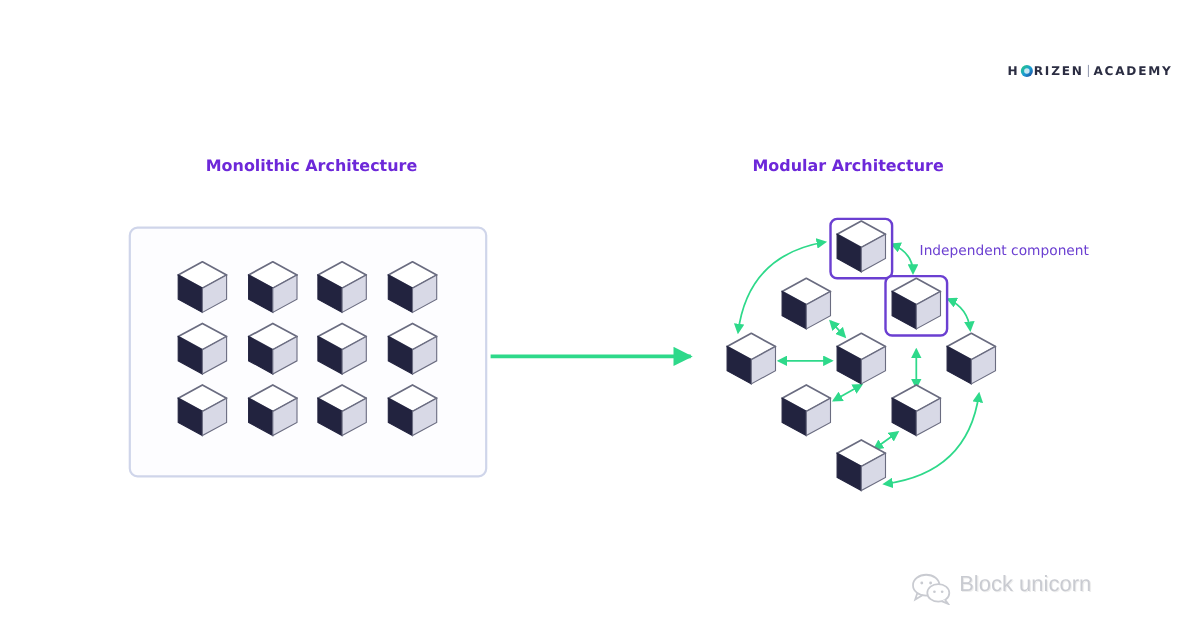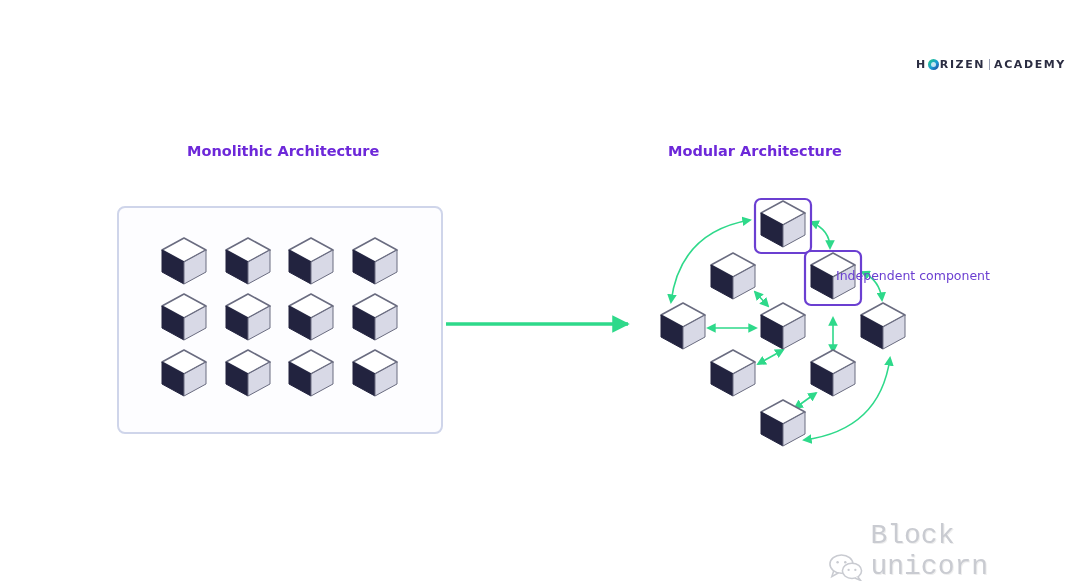--- a/index.html
+++ b/index.html
@@ -3,25 +3,25 @@
   <meta charset="utf-8">
   <style>
     html, body { margin: 0; padding: 0; background: #ffffff; }
     body { width: 1080px; height: 581px; position: relative; overflow: hidden; font-family: "DejaVu Sans", sans-serif; }
     .brand { position: absolute; left: 916px; top: 56px; height: 16px; display: flex; align-items: center; font-family: "DejaVu Sans", sans-serif; font-weight: bold; font-size: 11px; letter-spacing: 1.6px; color: #2b2d42; }
     .brand .sep { display: inline-block; width: 1px; height: 11px; background: #9aa0b4; margin: 0 4px; }
     .brand .logo-o { display: inline-block; width: 11px; height: 11px; border-radius: 50%; background: linear-gradient(135deg, #26d07c 0%, #1a9ad6 55%, #243b8f 100%); margin: 0 1px; position: relative; }
     .brand .logo-o::after { content: ""; position: absolute; left: 3px; top: 3px; width: 5px; height: 5px; border-radius: 50%; background: #ffffff; opacity: 0.75; }
     .title { position: absolute; top: 143px; font-family: "DejaVu Sans", sans-serif; font-weight: bold; font-size: 14.5px; color: #6d28d9; white-space: nowrap; }
     #title-mono { left: 187px; }
-    #title-mod { left: 668px; }
+    #title-mod { left: 684px; }
     .mono-box { position: absolute; left: 117px; top: 206px; width: 326px; height: 228px; border: 2px solid #cfd5ea; border-radius: 8px; box-sizing: border-box; background: #fdfdff; }
     svg#diagram { position: absolute; left: 0; top: 0; width: 1080px; height: 581px; }
-    .callout { position: absolute; left: 836px; top: 220px; font-family: "DejaVu Sans", sans-serif; font-size: 12.5px; color: #6b3fd1; white-space: nowrap; margin-top: 48px; }
-    .watermark { position: absolute; left: 828px; top: 520px; display: flex; align-items: flex-end; color: #c9cbd1; font-family: Liberation Mono, monospace; font-size: 28px; font-weight: 300; text-shadow: 1px 1px 0 #eeeeee; }
+    .callout { position: absolute; left: 836px; top: 220px; font-family: "DejaVu Sans", sans-serif; font-size: 12.5px; color: #6b3fd1; white-space: nowrap; }
+    .watermark { position: absolute; left: 828px; top: 520px; display: flex; align-items: flex-start; color: #c9cbd1; font-family: Liberation Sans, sans-serif; font-size: 20px; font-weight: 300; text-shadow: 1px 1px 0 #eeeeee; }
     .watermark svg { margin-right: 6px; }
   </style>
 </head>
 <body>
 
 <div class="brand">
   <span>H</span>
   <span class="logo-o"></span>
   <span>RIZEN</span>
   <span class="sep"></span>

